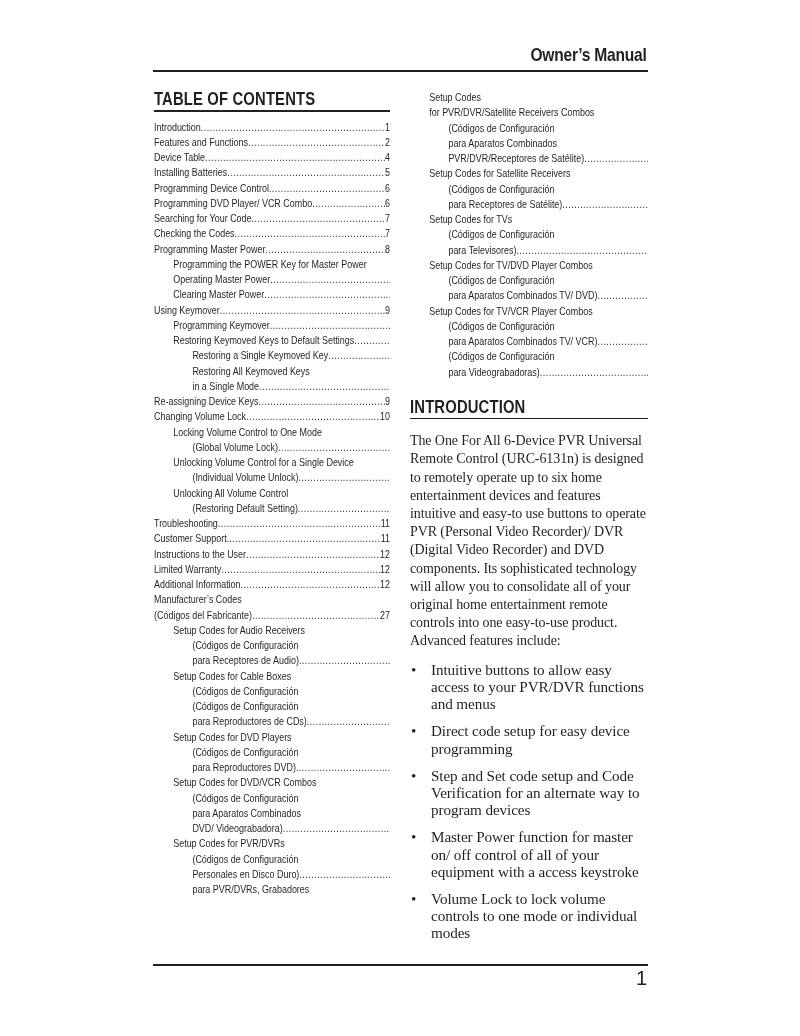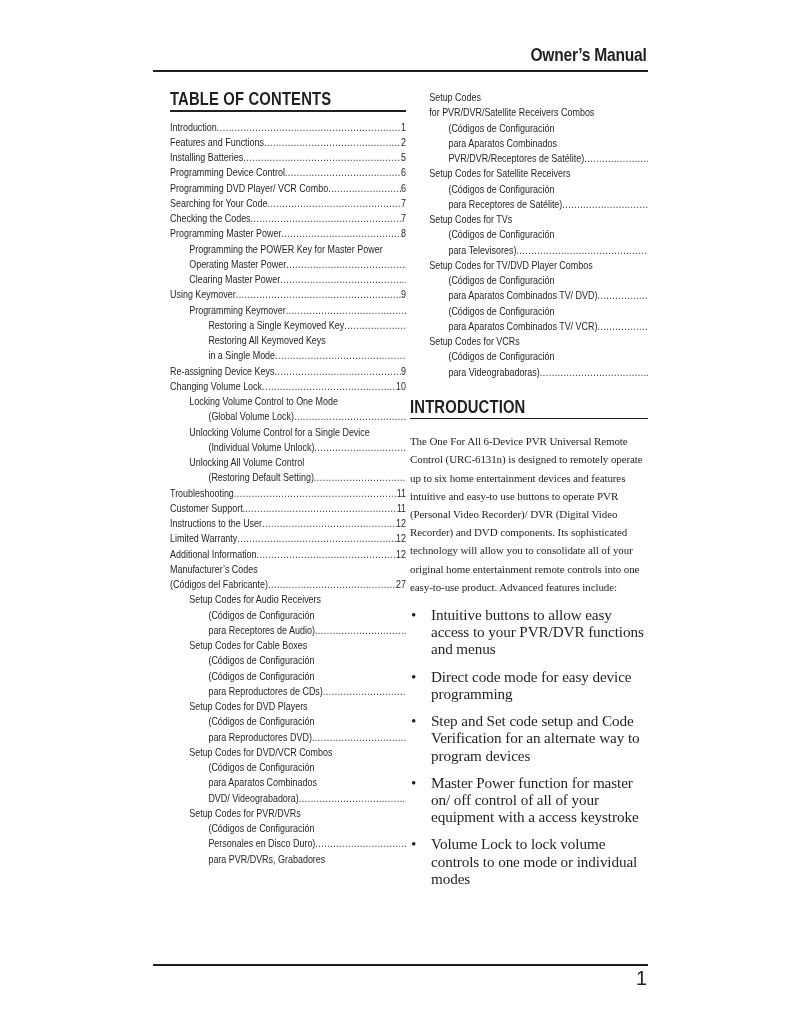--- a/index.html
+++ b/index.html
@@ -9,21 +9,21 @@
     font-family:"Liberation Sans", sans-serif; font-weight:bold;
     font-size:19px; letter-spacing:-0.3px; transform:scaleX(0.82); transform-origin:right center;
     color:#231f20;
   }
   #header-rule { position:absolute; left:153px; top:70px; width:495px; height:2px; background:#231f20; }
   #footer-rule { position:absolute; left:153px; top:964px; width:495px; height:2px; background:#231f20; }
   #page-number {
     position:absolute; right:153px; top:967px;
     font-family:"Liberation Sans", sans-serif; font-size:20px; color:#231f20;
   }
-  .col-left { position:absolute; left:170px; top:88px; width:236px; }
+  .col-left { position:absolute; left:154px; top:88px; width:236px; }
   .col-right { position:absolute; left:410px; top:88px; width:238px; }
   .sec-title {
     font-family:"Liberation Sans", sans-serif; font-weight:bold; font-size:19px;
     transform:scaleX(0.78); transform-origin:left center; white-space:nowrap;
     letter-spacing:0.2px; line-height:22px; height:22px;
   }
   .sec-rule { height:1.5px; background:#231f20; }
   .toc { list-style:none; margin:0; padding:0; }
   .toc li {
     position:relative; height:15.25px; line-height:15.25px; font-size:11.2px;
@@ -32,21 +32,21 @@
   .toc li .inner { display:flex; align-items:baseline; transform:scaleX(0.80); transform-origin:left center; width:125%; }
   .toc li .lbl { flex:0 0 auto; }
   .toc li .dots { flex:1 1 auto; overflow:hidden; }
   .toc li .dots::before { content:"........................................................................................................................................................................................"; letter-spacing:0.6px; }
   .toc li .pg { flex:0 0 auto; }
   .lvl1 .inner { padding-left:0; }
   .lvl2 .inner { padding-left:24px; }
   .lvl3 .inner { padding-left:48px; }
   .nodots .dots { visibility:hidden; }
   .intro-body {
-    font-family:"Liberation Serif", serif; font-size:11px; line-height:18.2px;
+    font-family:"Liberation Serif", serif; font-size:14px; line-height:18.2px;
     margin:0; padding:0; letter-spacing:-0.1px;
   }
   .bullets { list-style:none; margin:0; padding:0; }
   .bullets li {
     position:relative; padding-left:21px;
     font-family:"Liberation Serif", serif; font-size:15.2px; line-height:17.2px; letter-spacing:-0.1px;
   }
   .bullets li .b { position:absolute; left:1px; top:0; }
 </style>
 </head>
@@ -68,20 +68,27 @@
   </li>
       <li class="lvl1">
     <div class="inner">
       <span class="lbl">Features and Functions </span>
       <span class="dots"></span>
       <span class="pg">2</span>
     </div>
   </li>
       <li class="lvl1">
     <div class="inner">
+      <span class="lbl">Device Table </span>
+      <span class="dots"></span>
+      <span class="pg">4</span>
+    </div>
+  </li>
+      <li class="lvl1">
+    <div class="inner">
       <span class="lbl">Installing Batteries </span>
       <span class="dots"></span>
       <span class="pg">5</span>
     </div>
   </li>
       <li class="lvl1">
     <div class="inner">
       <span class="lbl">Programming Device Control</span>
       <span class="dots"></span>
       <span class="pg">6</span>
@@ -139,20 +146,27 @@
       <li class="lvl1">
     <div class="inner">
       <span class="lbl">Using Keymover</span>
       <span class="dots"></span>
       <span class="pg"> 9</span>
     </div>
   </li>
       <li class="lvl2">
     <div class="inner">
       <span class="lbl">Programming Keymover </span>
+      <span class="dots"></span>
+
+    </div>
+  </li>
+      <li class="lvl2">
+    <div class="inner">
+      <span class="lbl">Restoring Keymoved Keys to Default Settings</span>
       <span class="dots"></span>
 
     </div>
   </li>
       <li class="lvl3">
     <div class="inner">
       <span class="lbl">Restoring a Single Keymoved Key </span>
       <span class="dots"></span>
 
     </div>
@@ -498,39 +512,39 @@
       <span class="pg"></span>
     </div>
   </li>
       <li class="lvl3">
     <div class="inner">
       <span class="lbl">para Aparatos Combinados TV/ DVD)</span>
       <span class="dots"></span>
 
     </div>
   </li>
+      <li class="lvl2 nodots">
+    <div class="inner">
+      <span class="lbl">Setup Codes for TV/VCR Player Combos</span>
+      <span class="dots"></span>
+      <span class="pg"></span>
+    </div>
+  </li>
       <li class="lvl3 nodots">
     <div class="inner">
       <span class="lbl">(Códigos de Configuración</span>
       <span class="dots"></span>
       <span class="pg"></span>
     </div>
   </li>
       <li class="lvl3">
     <div class="inner">
       <span class="lbl">para Aparatos Combinados TV/ VCR)</span>
       <span class="dots"></span>
 
-    </div>
-  </li>
-      <li class="lvl2 nodots">
-    <div class="inner">
-      <span class="lbl">Setup Codes for VCRs</span>
-      <span class="dots"></span>
-      <span class="pg"></span>
     </div>
   </li>
       <li class="lvl3 nodots">
     <div class="inner">
       <span class="lbl">(Códigos de Configuración</span>
       <span class="dots"></span>
       <span class="pg"></span>
     </div>
   </li>
       <li class="lvl3">
@@ -546,21 +560,21 @@
   <div class="sec-title">INTRODUCTION</div>
   <div class="sec-rule" style="margin-bottom:13px;"></div>
   <p class="intro-body" style="margin-bottom:10px;">The One For All 6-Device PVR Universal Remote Control (URC-6131n) is designed to remotely operate up to six home entertainment devices and features intuitive and easy-to use buttons to operate PVR (Personal Video Recorder)/ DVR (Digital Video Recorder) and DVD components. Its sophisticated technology will allow you to consolidate all of your original home entertainment remote controls into one easy-to-use product. Advanced features include:</p>
   <ul class="bullets" id="feature-list">
       <li style="margin-bottom:10px;">
     <span class="b">•</span>
     <span>Intuitive buttons to allow easy access to your PVR/DVR functions and menus</span>
   </li>
       <li style="margin-bottom:10px;">
     <span class="b">•</span>
-    <span>Direct code mode for easy device programming</span>
+    <span>Direct code setup for easy device programming</span>
   </li>
       <li style="margin-bottom:10px;">
     <span class="b">•</span>
     <span>Step and Set code setup and Code Verification for an alternate way to program devices</span>
   </li>
       <li style="margin-bottom:10px;">
     <span class="b">•</span>
     <span>Master Power function for master on/ off control of all of your equipment with a access keystroke</span>
   </li>
       <li style="margin-bottom:10px;">

